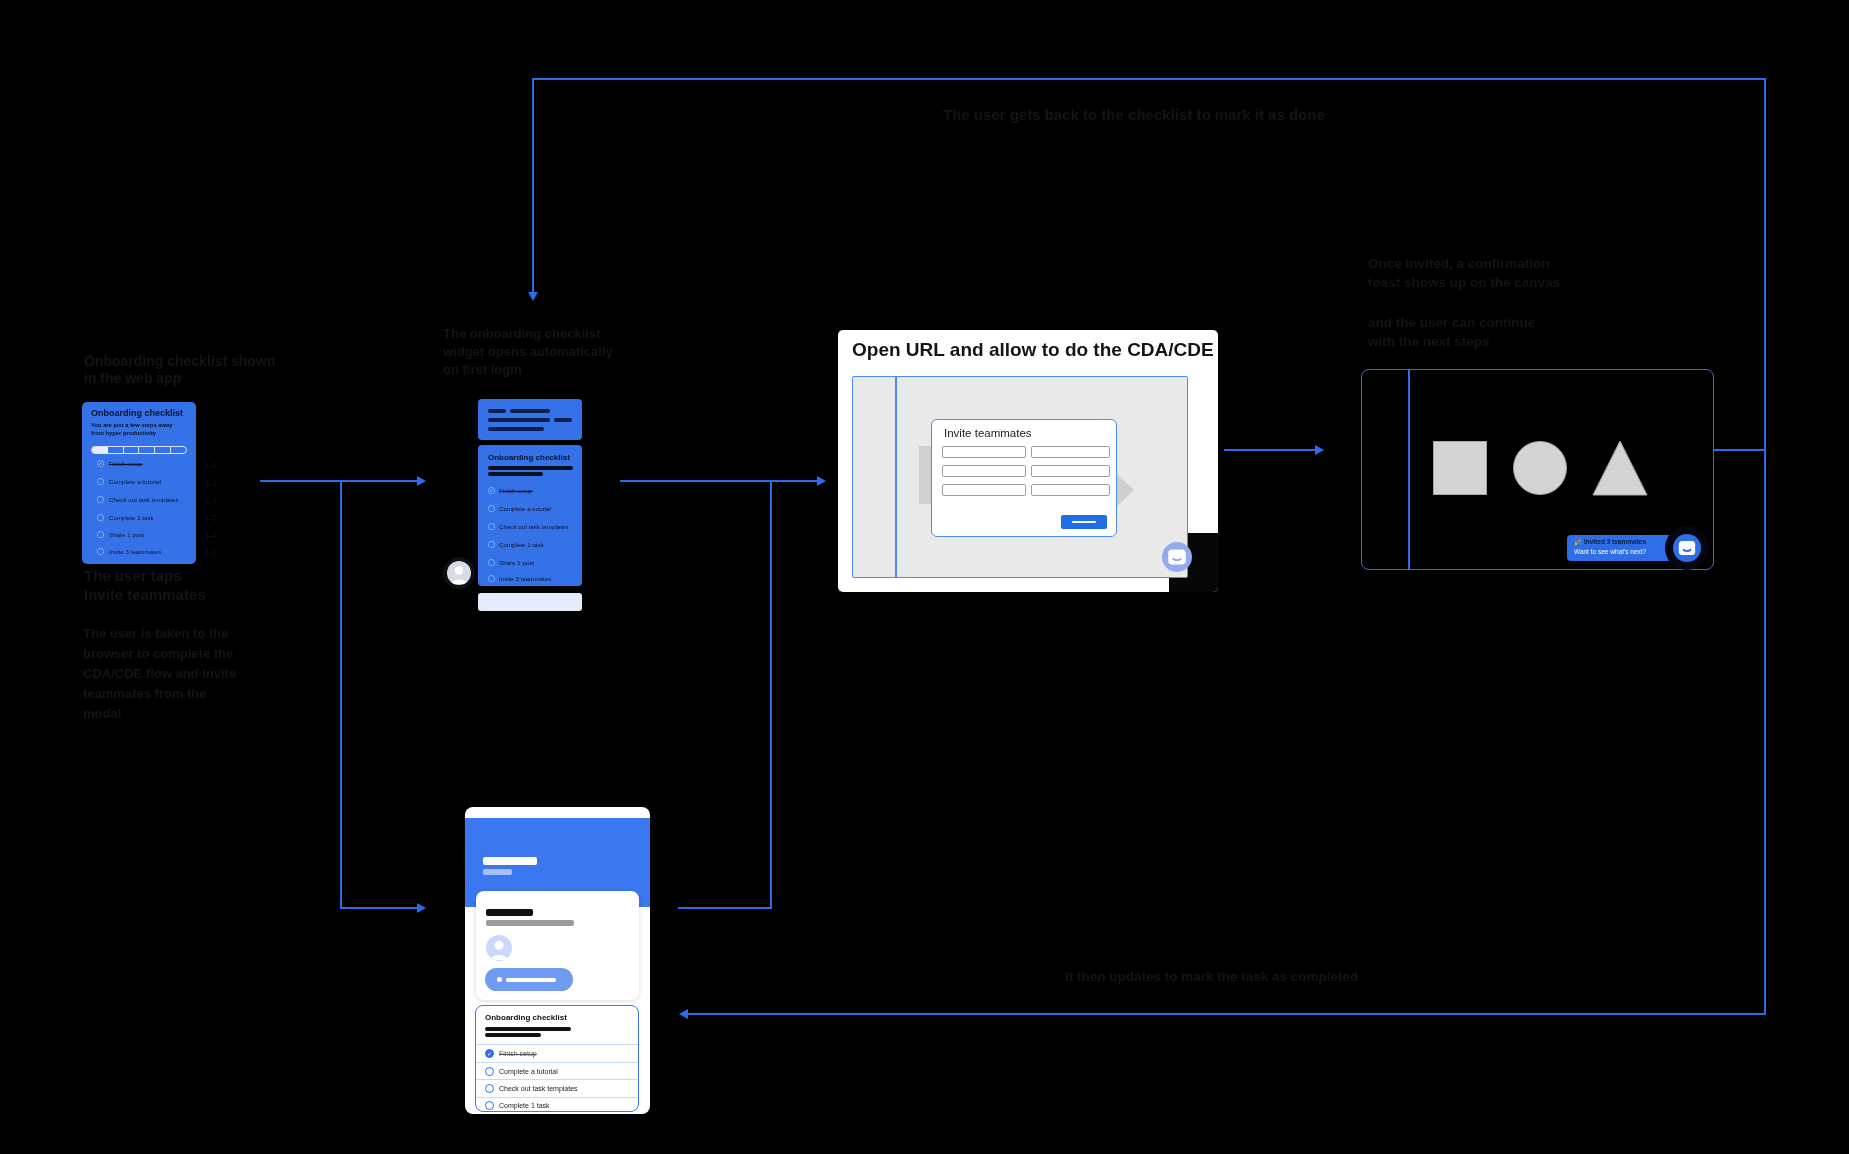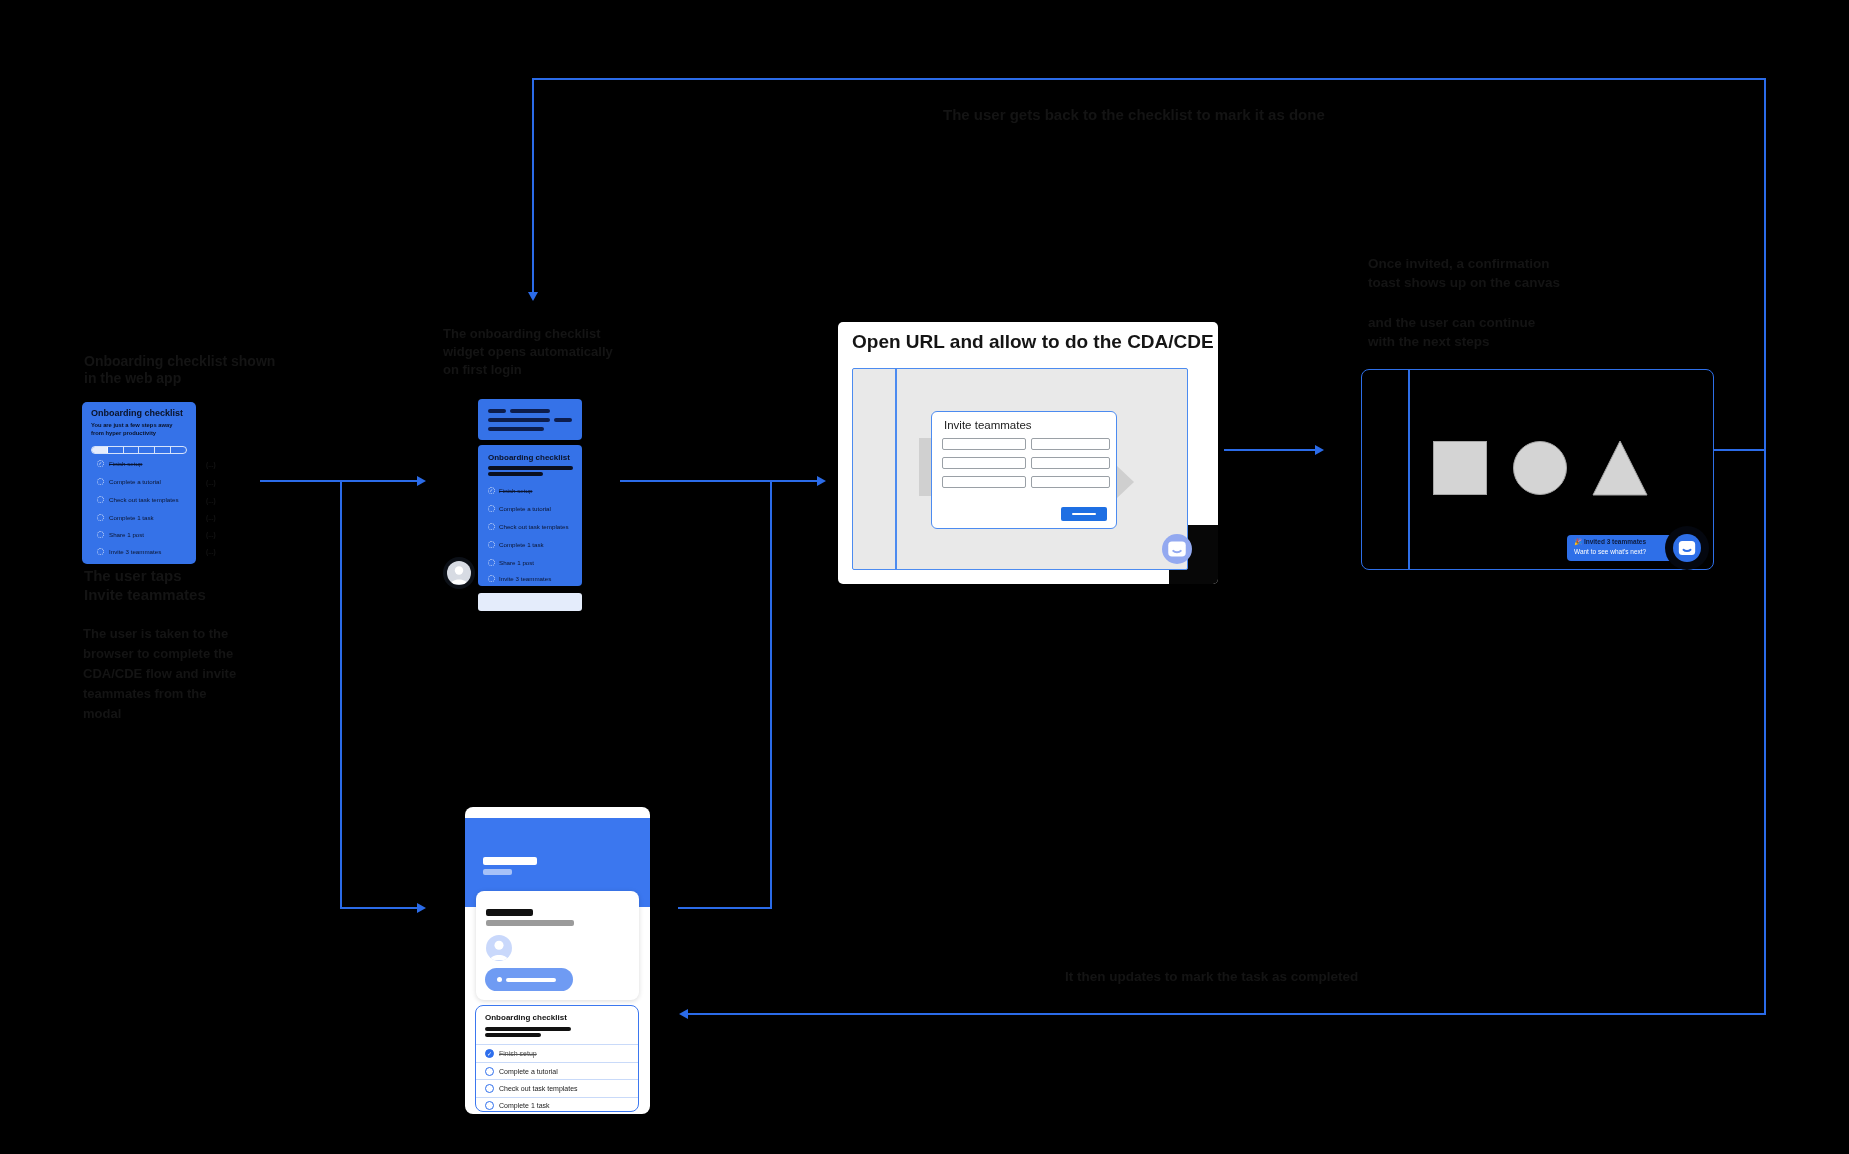--- a/index.html
+++ b/index.html
@@ -13,21 +13,21 @@
   
   .faint{position:absolute;color:#141414;font-weight:700;}
   
   .bluecard{position:absolute;background:#3572e8;border-radius:5px;}
   .ck-title{position:absolute;font-weight:700;color:#0a1228;}
   .ck-item{position:absolute;display:flex;align-items:center;color:#0b1530;}
   .dotcirc{border:1px dotted #bfd2f8;border-radius:50%;box-sizing:border-box;flex:0 0 auto;display:flex;align-items:center;justify-content:center;color:#eaf0ff;}
   .strike{text-decoration:line-through;}
   .skel{position:absolute;border-radius:2px;}
   
-  #browser-card{position:absolute;left:838px;top:322px;width:380px;height:262px;background:#fff;border-radius:5px;}
+  #browser-card{position:absolute;left:838px;top:330px;width:380px;height:262px;background:#fff;border-radius:5px;}
   #browser-area{position:absolute;left:14px;top:46px;width:336px;height:202px;background:#e9e9e9;border:1.5px solid #4c8bf0;border-radius:2px;box-sizing:border-box;}
   .minput{position:absolute;background:#fff;border:1px solid #9aa0a6;border-radius:2px;box-sizing:border-box;}
   
   #right-panel{position:absolute;left:1361px;top:369px;width:353px;height:201px;border:1.6px solid #2e6fe8;border-radius:8px;box-sizing:border-box;}
   .grayshape{position:absolute;background:#d4d4d4;border:1px solid #a6a6a6;box-sizing:border-box;}
   
   #mobile{position:absolute;left:465px;top:807px;width:185px;height:307px;background:#fff;border-radius:8px;}
   .m-item{display:flex;align-items:center;padding-left:9px;box-sizing:border-box;}
   .m-circ{width:9px;height:9px;border-radius:50%;border:1.6px solid #2f6fed;box-sizing:border-box;margin-right:5px;flex:0 0 auto;display:flex;align-items:center;justify-content:center;}
   .m-circ.done{background:#2f6fed;color:#fff;font-size:6px;line-height:6px;}

